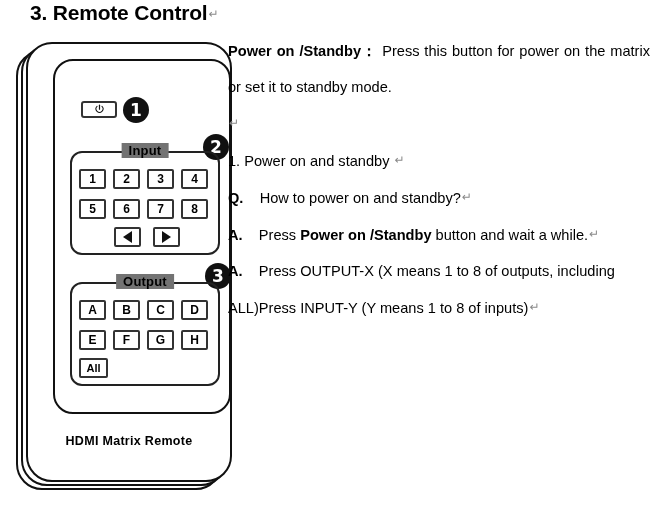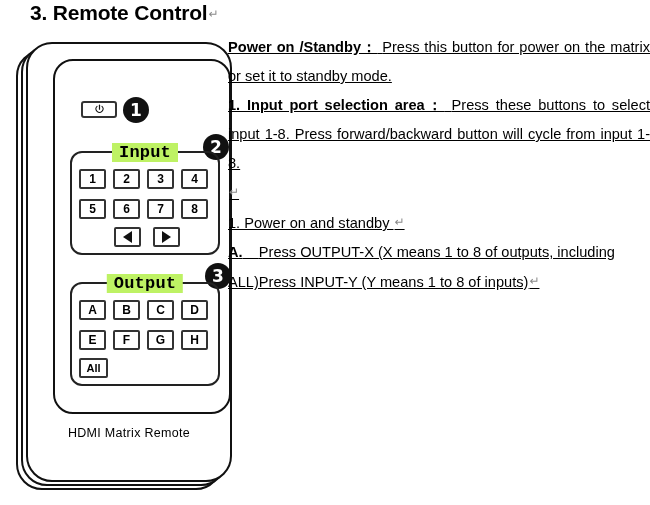--- a/index.html
+++ b/index.html
@@ -123,27 +123,26 @@
     box-sizing: border-box;
     background: transparent;
   }
   .group-input  { left: 15px; top: 90px;  width: 150px; height: 104px; }
   .group-output { left: 15px; top: 221px; width: 150px; height: 104px; padding-left: 12px; }
   .group-legend {
     position: absolute;
     top: -10px;
     left: 50%;
     transform: translateX(-50%);
-    background: #bef264;
+    background: #737373;
     padding: 0 7px;
-    font-size: 17px;
+    font-size: 13px;
     font-weight: bold;
     letter-spacing: 0.2px;
     white-space: nowrap;
-    font-family: Liberation Mono, monospace;
   }
 
   .key-row {
     position: absolute;
     left: 7px;
     display: flex;
     gap: 7px;
   }
   .key {
     width: 27px;
@@ -169,38 +168,37 @@
     width: 0; height: 0;
     border-top: 6px solid transparent;
     border-bottom: 6px solid transparent;
   }
   .tri-left  { border-right: 9px solid #111; }
   .tri-right { border-left: 9px solid #111; }
 
   .brand {
     position: absolute;
     left: 0; right: 0;
-    top: 382px;
+    top: 390px;
     text-align: center;
     font-size: 12.5px;
-    font-weight: normal;
+    font-weight: bold;
     letter-spacing: 0.3px;
   }
 
   
   .copy {
     position: absolute;
     left: 228px;
     top: 33px;
     width: 422px;
     font-size: 14.6px;
-    line-height: 29px;
+    line-height: 36px;
     text-align: justify;
     text-justify: inter-word;
-    text-decoration: underline;
   }
   .copy p {
     margin: 0;
   }
   .copy b { font-weight: bold; }
   .nj { text-align: left; }
 </style>
 </head>
 <body>
 
@@ -282,36 +280,38 @@
   </div>
 </div>
 
 <div class="copy">
 
   <p>
     <b>Power on /Standby：</b>
     <span>Press this button for power on the matrix or set it to standby mode.</span>
   </p>
 
-  <p>
-    <b>1.    Input port selection area：</b>
-    <span>Press these buttons to select input 1-8. Press forward/backward button will cycle from input 1-8.</span>
-  </p>
 
 
   <p class="nj">
     <span class="pilcrow">↵</span>
   </p>
 
 
   <p class="nj">
     <span>1. Power on and standby </span><span class="pilcrow">↵</span>
   </p>
 
-
+  <p class="nj">
+    <b>Q.</b>&nbsp;&nbsp;&nbsp;&nbsp;<span>How to power on and standby?</span><span class="pilcrow">↵</span>
+  </p>
+
+  <p class="nj">
+    <b>A.</b>&nbsp;&nbsp;&nbsp;&nbsp;<span>Press </span><b>Power on /Standby</b><span> button and wait a while.</span><span class="pilcrow">↵</span>
+  </p>
 
 
 
   <p class="nj">
     <b>A.</b>&nbsp;&nbsp;&nbsp;&nbsp;<span>Press OUTPUT-X (X means 1 to 8 of      outputs, including ALL)Press INPUT-Y (Y means 1 to 8 of inputs)</span><span class="pilcrow">↵</span>
   </p>
 
 </div>
 
 </body></html>

